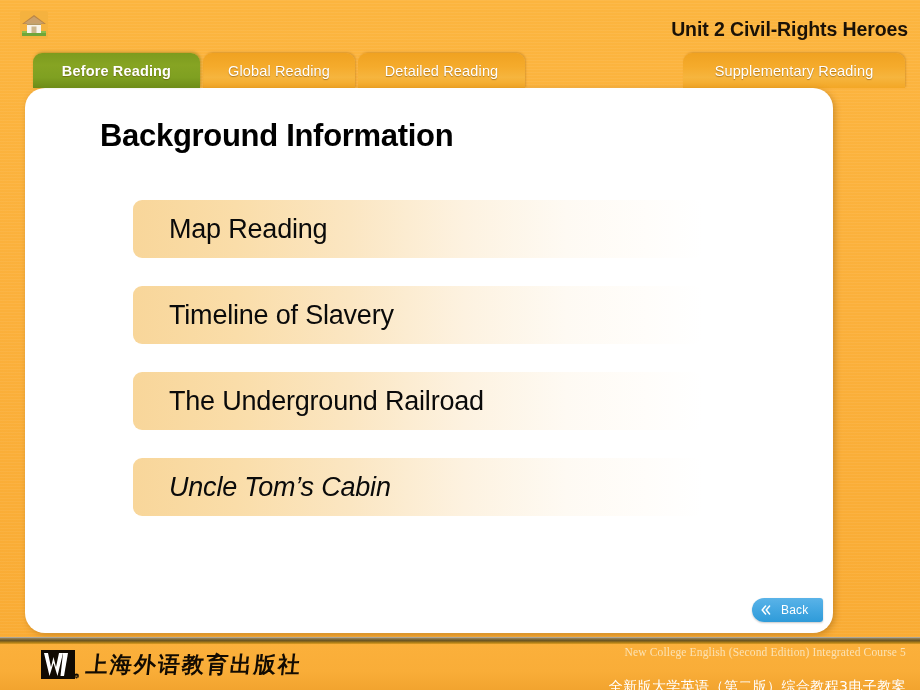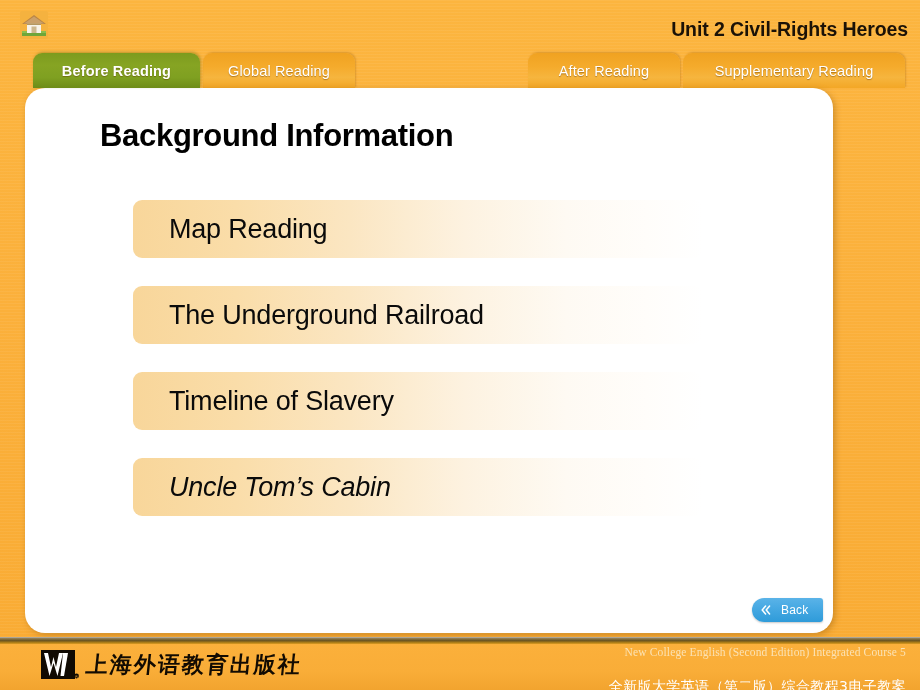--- a/index.html
+++ b/index.html
@@ -249,37 +249,37 @@
       <rect x="11.5" y="15.5" width="5" height="6.5" fill="#cdb88f"></rect>
       <rect x="7" y="12.5" width="14" height="1.3" fill="#a5813f"></rect>
     </svg>
   </div>
 
   <div class="unit-title">Unit 2 Civil-Rights Heroes</div>
 
   <div class="tabbar">
     <div class="tab active" style="left:33px;  width:167px;">Before Reading</div>
     <div class="tab" style="left:203px; width:152px;">Global Reading</div>
-    <div class="tab" style="left:528px; width:152px;">After Reading</div>
+    <div class="tab" style="left:358px; width:167px;">Detailed Reading</div>
     <div class="tab" style="left:683px; width:222px;">Supplementary Reading</div>
   </div>
 
   <div class="panel">
 
     <div class="panel-title">Background Information</div>
 
     <div class="bars">
       <div class="bar">
         <span class="bar-label">Map Reading</span>
       </div>
       <div class="bar">
-        <span class="bar-label">The Underground Railroad</span>
+        <span class="bar-label">Timeline of Slavery</span>
       </div>
       <div class="bar">
-        <span class="bar-label">Timeline of Slavery</span>
+        <span class="bar-label">The Underground Railroad</span>
       </div>
       <div class="bar">
         <span class="bar-label italic">Uncle Tom’s Cabin</span>
       </div>
     </div>
 
     <div class="back-btn">
       <span class="back-chev">
         <svg viewBox="0 0 14 14" width="14" height="14" aria-hidden="true">
           <polyline points="6.6,3 3.2,7 6.6,11" fill="none" stroke="#ffffff" stroke-width="1.5" stroke-linecap="round" stroke-linejoin="round"></polyline>

